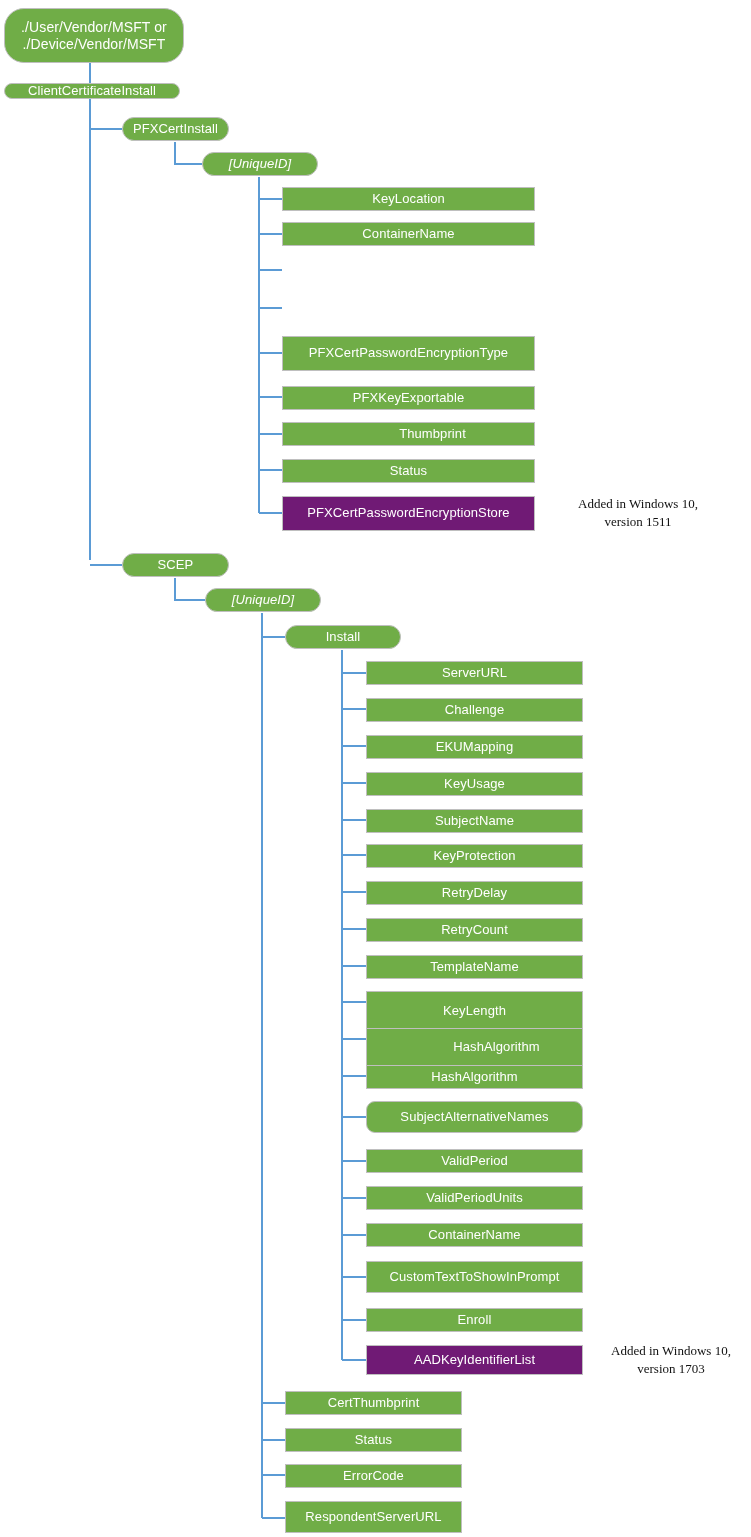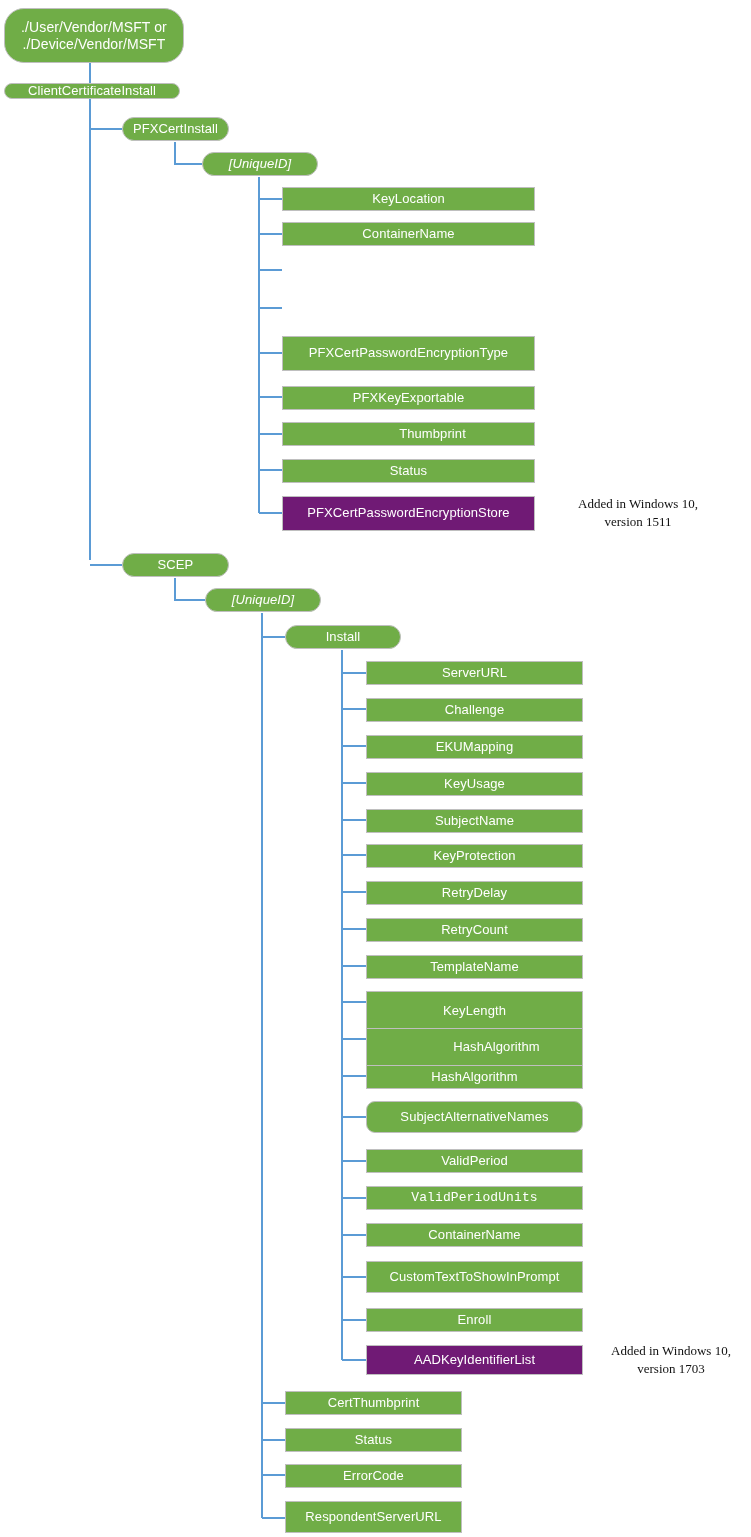--- a/index.html
+++ b/index.html
@@ -156,21 +156,21 @@
   <div class="node" style="left:366px; top:809px; width:217px; height:24px;">SubjectName</div>
   <div class="node" style="left:366px; top:844px; width:217px; height:24px;">KeyProtection</div>
   <div class="node" style="left:366px; top:918px; width:217px; height:24px;">RetryCount</div>
   <div class="node" style="left:366px; top:881px; width:217px; height:24px;">RetryDelay</div>
   <div class="node" style="left:366px; top:955px; width:217px; height:24px;">TemplateName</div>
   <div class="node" style="left:366px; top:991px; width:217px; height:40px;">KeyLength</div>
   <div class="node" style="left:366px; top:1028px; width:217px; height:38px;padding-left:44px;">HashAlgorithm</div>
   <div class="node" style="left:366px; top:1065px; width:217px; height:24px;">HashAlgorithm</div>
   <div class="node" style="left:366px; top:1101px; width:217px; height:32px;border-radius:9px;">SubjectAlternativeNames</div>
   <div class="node" style="left:366px; top:1149px; width:217px; height:24px;">ValidPeriod</div>
-  <div class="node" style="left:366px; top:1186px; width:217px; height:24px;font-family:Liberation Mono, monospace;">ValidPeriodUnits</div>
+  <div class="node" style="left:366px; top:1186px; width:217px; height:24px;">ValidPeriodUnits</div>
   <div class="node" style="left:366px; top:1223px; width:217px; height:24px;">ContainerName</div>
   <div class="node" style="left:366px; top:1261px; width:217px; height:32px;">CustomTextToShowInPrompt</div>
   <div class="node blue" style="left:366px; top:1345px; width:217px; height:30px;">AADKeyIdentifierList</div>
   <div class="node" style="left:366px; top:1308px; width:217px; height:24px;">Enroll</div>
 
   <div class="note" style="left:592px; top:1342px; width:158px;">Added in Windows 10,
 version 1703</div>
 
   <div class="node" style="left:285px; top:1391px; width:177px; height:24px;">CertThumbprint</div>
   <div class="node" style="left:285px; top:1428px; width:177px; height:24px;">Status</div>

